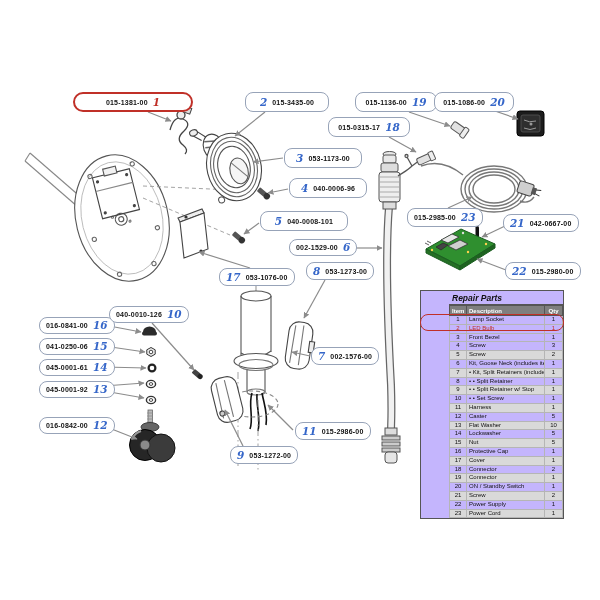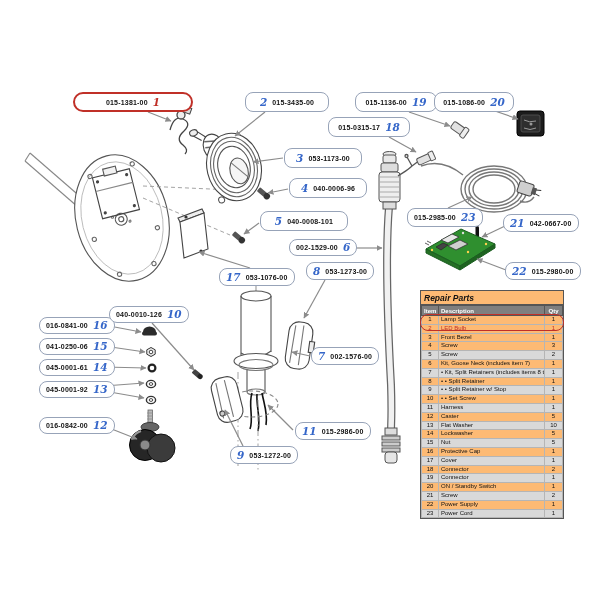--- a/index.html
+++ b/index.html
@@ -17,21 +17,21 @@
   .callout{position:absolute;display:flex;align-items:center;justify-content:center;gap:5px;
     border:1.3px solid var(--label-border);border-radius:8px;background:#fff;
     padding:1px 6px;box-sizing:border-box;height:19px;z-index:3;}
   .callout .part{font-size:7px;font-weight:bold;color:#111;letter-spacing:.2px;white-space:nowrap;}
   .callout .num{font-family:"DejaVu Serif",serif;font-style:italic;font-weight:bold;
     font-size:10.5px;color:var(--item-blue);line-height:1;}
   .callout.hl{border-color:var(--red);border-width:2px;border-radius:10px;}
   .callout.hl .num{color:var(--red);}
   
   .parts-table{position:absolute;left:420px;top:290px;width:144px;border:1px solid #555;
-    background:#fdba74;box-sizing:border-box;z-index:3;}
+    background:#c4b5fd;box-sizing:border-box;z-index:3;padding-left:28px;}
   .pt-title{font-size:8.5px;font-weight:bold;font-style:italic;color:#111;
     padding:2px 3px 1px 3px;border-bottom:1px solid #555;}
   .parts-table table{border-collapse:collapse;width:100%;table-layout:fixed;}
   .parts-table th{background:var(--hdr);color:#fff;font-size:6px;font-weight:bold;
     text-align:left;padding:0 2px;height:9px;border:1px solid #555;}
   .parts-table th.c{text-align:center;}
   .parts-table td{font-size:6px;color:#111;padding:0 2px;height:7.8px;line-height:7.8px;
     border:1px solid #b5b5b5;white-space:nowrap;overflow:hidden;}
   .parts-table td.item,.parts-table td.qty{text-align:center;}
   tr.shade td{background:var(--shade);}

